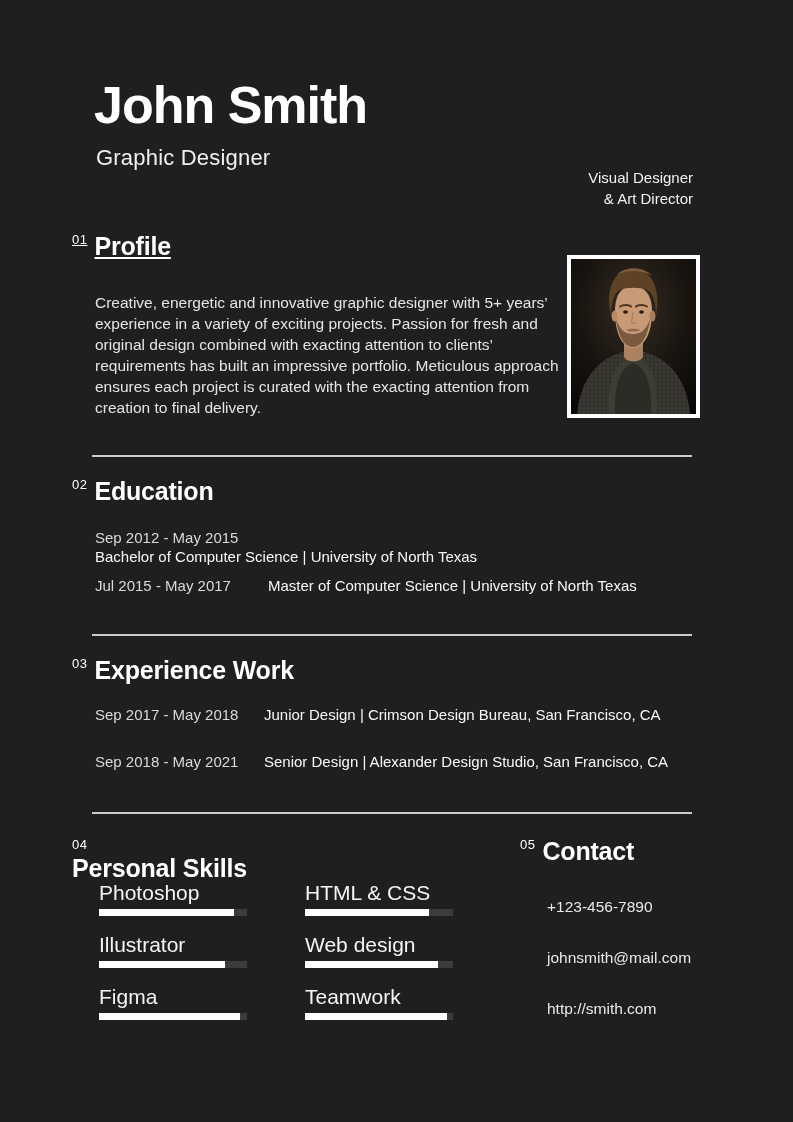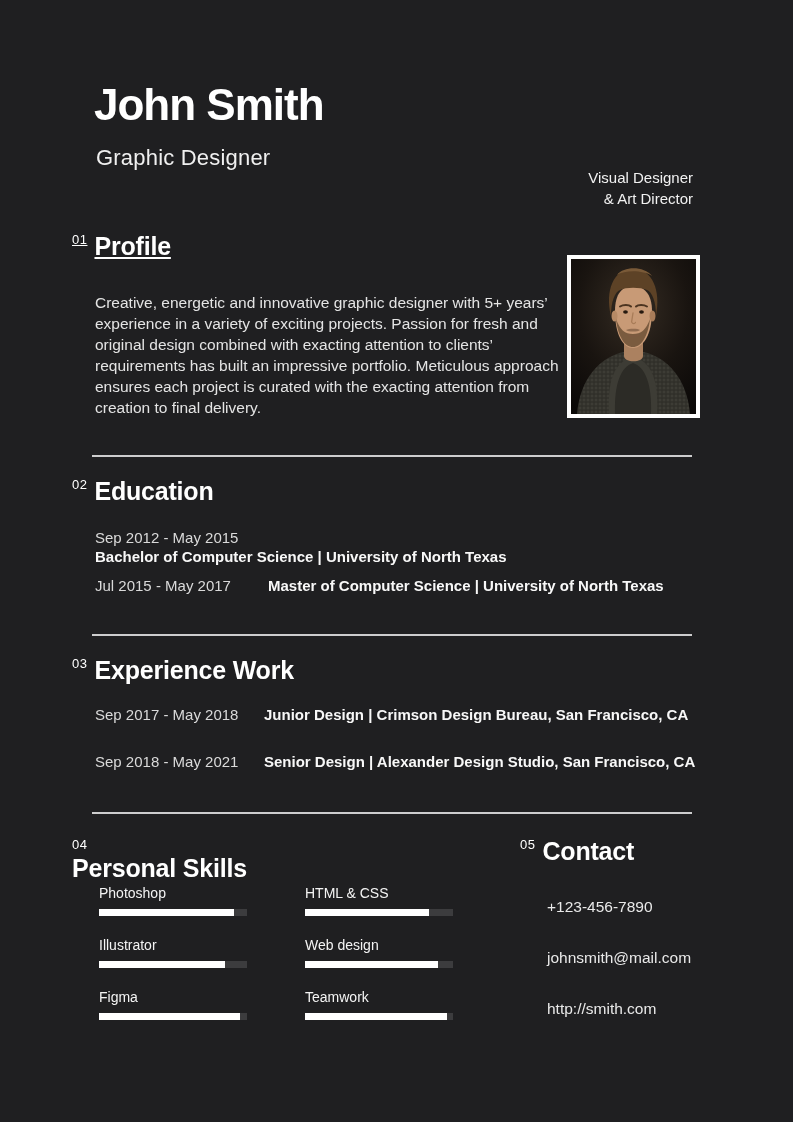--- a/index.html
+++ b/index.html
@@ -9,21 +9,21 @@
     font-family: "Liberation Sans", sans-serif;
     position: relative;
     overflow: hidden;
     color: #ffffff;
   }
   .abs { position: absolute; }
 
   
   .name {
     left: 94px; top: 76px;
-    font-size: 44px; font-weight: 700; letter-spacing: -1px;
+    font-size: 52px; font-weight: 700; letter-spacing: -1px;
     line-height: 58px; color: #ffffff;
   }
   .role {
     left: 96px; top: 144px;
     font-size: 22px; font-weight: 400; color: #f0f0f0;
     line-height: 27px; letter-spacing: 0.2px;
   }
   .tagline {
     top: 167px; right: 100px;
     font-size: 15px; line-height: 21px; color: #f1f1f1;
@@ -64,38 +64,38 @@
   .div-2 { top: 634px; }
   .div-3 { top: 812px; }
 
   
   .edu-head { left: 72px; top: 476px; }
   .exp-head { left: 72px; top: 655px; justify-content: center; }
   .row { left: 95px; display: flex; font-size: 15px; line-height: 19px; }
   .row .dates { color: #dadada; font-weight: 400; flex: 0 0 auto; }
   .row.edu .dates { width: 173px; }
   .row.exp .dates { width: 169px; }
-  .row .detail { color: #f8f8f8; font-weight: 700; }
+  .row .detail { color: #f8f8f8; font-weight: 400; }
   .edu-row-0 { top: 528px; flex-direction: column; }
   .edu-row-1 { top: 576px; }
   .exp-row-0 { top: 705px; }
   .exp-row-1 { top: 752px; }
 
   
   .skills-head { left: 72px; top: 836px; flex-direction: column; }
   .skills-grid {
     left: 99px; top: 884px;
     display: grid;
     grid-template-columns: 148px 148px;
     column-gap: 58px;
     row-gap: 20px;
   }
   .skill-cell { height: 32px; }
   .skill-label {
-    font-size: 14px; line-height: 18px; color: #f4f4f4;
+    font-size: 21px; line-height: 18px; color: #f4f4f4;
     font-weight: 400; display: block; margin-bottom: 7px;
   }
   .skill-track {
     width: 100%; height: 7px; background: #3c3c3e; position: relative;
   }
   .skill-fill {
     position: absolute; left: 0; top: 0; bottom: 0;
     background: #ffffff;
   }
 

